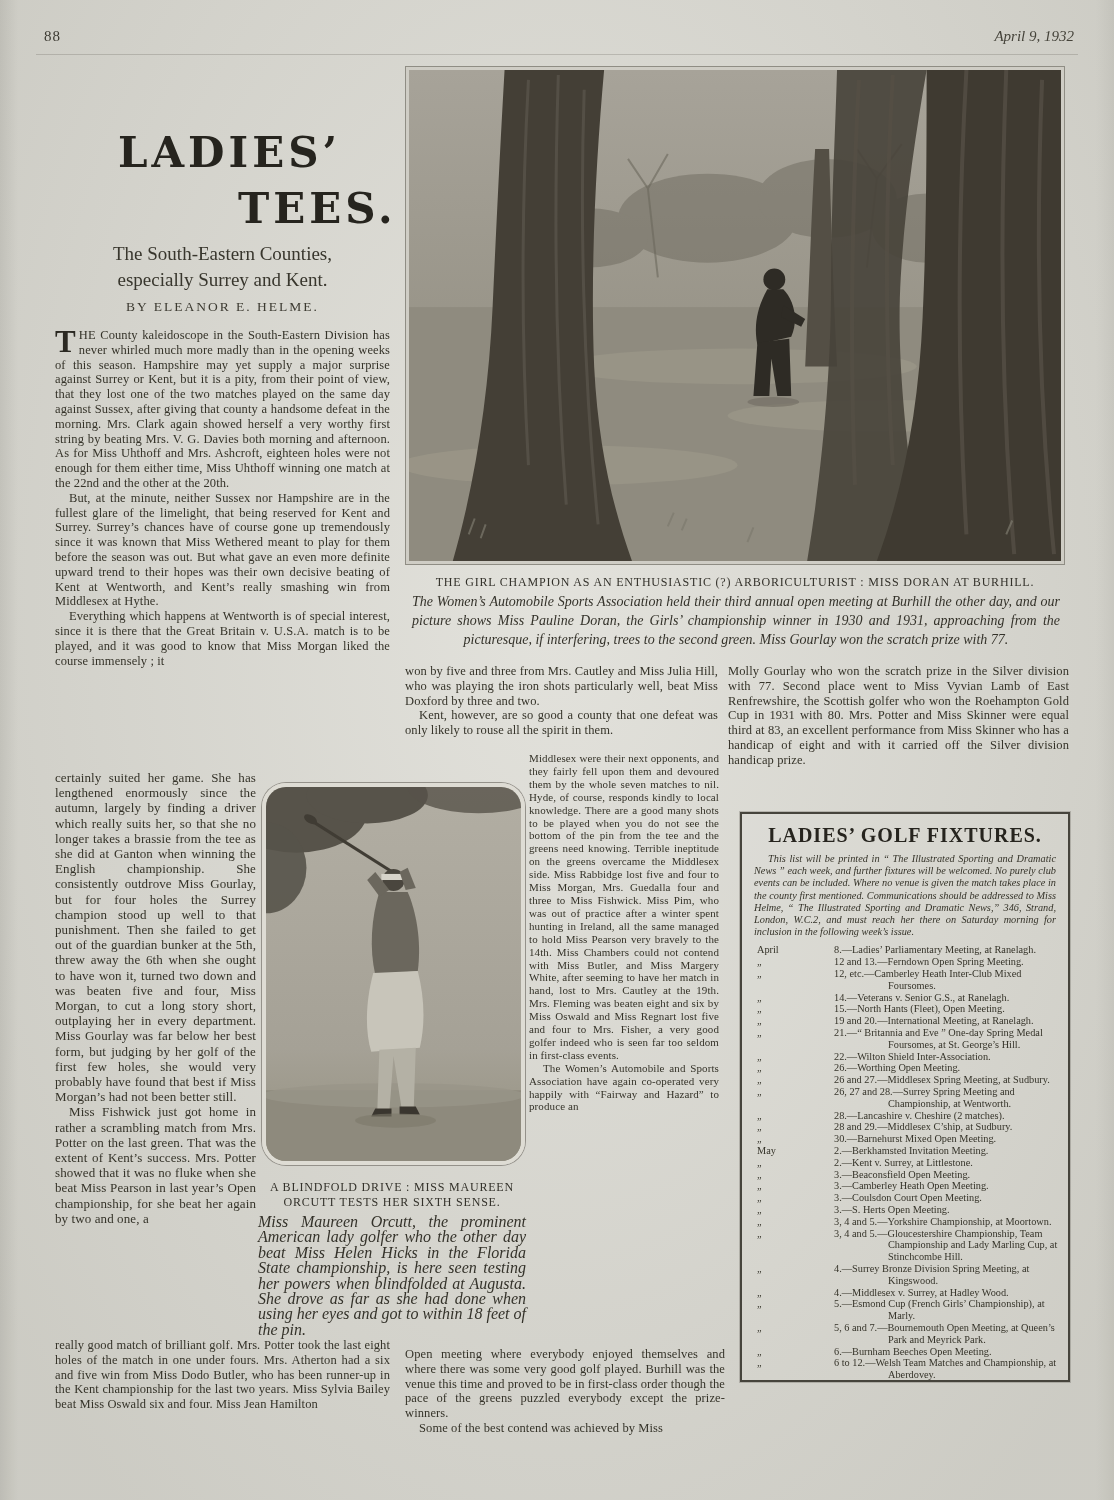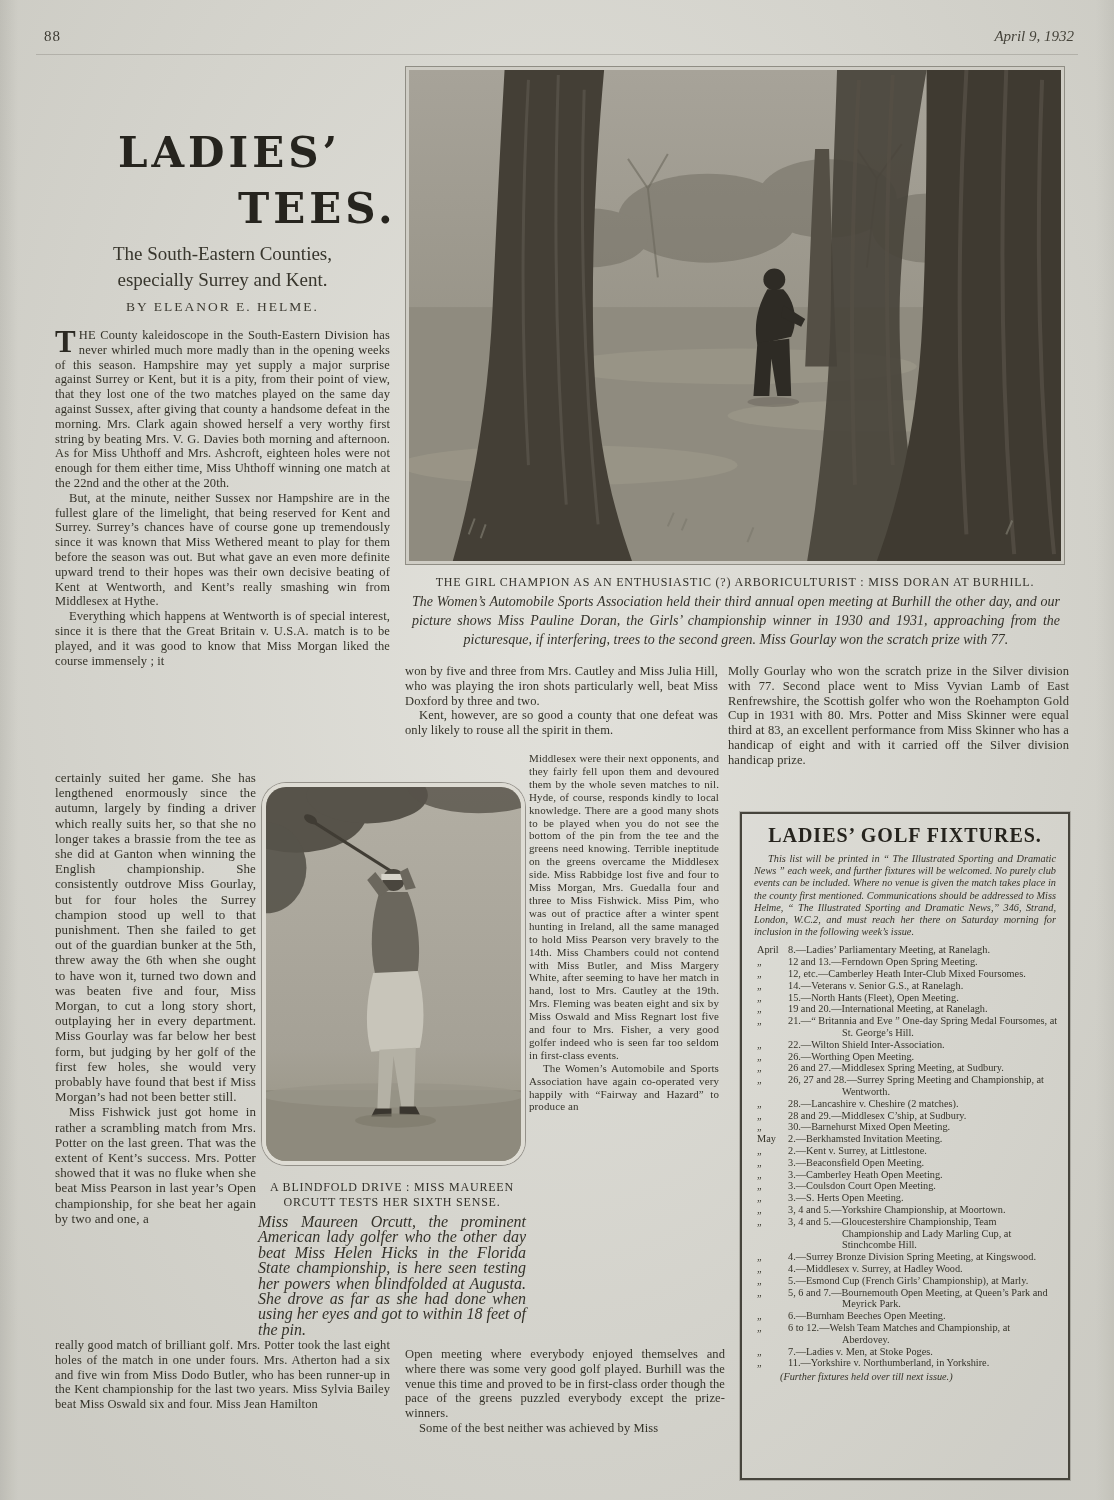--- a/index.html
+++ b/index.html
@@ -51,29 +51,29 @@
   .photo-bf svg{display:block;width:100%;height:100%;}
   
   .cap-t{position:absolute;text-align:center;font-size:12px;letter-spacing:0.8px;color:#33312a;}
   .capT1{left:405px;top:575px;width:660px;}
   .cap-b{position:absolute;font-style:italic;font-size:14px;line-height:19px;color:#34322a;
     text-align:justify;text-align-last:center;}
   .capB1{left:412px;top:592px;width:648px;}
   .capT2{left:256px;top:1180px;width:272px;font-size:12px;line-height:15px;}
   .capB2{left:258px;top:1214px;width:268px;font-size:16px;line-height:15.4px;}
   
-  .fixtures{position:absolute;left:740px;top:812px;width:330px;height:668px;box-sizing:border-box;
+  .fixtures{position:absolute;left:740px;top:812px;width:330px;height:570px;box-sizing:border-box;
     border:2px solid #46443c;box-shadow:0 0 0 1px rgba(70,68,60,0.25);
     padding:10px 10px 18px 10px;overflow:hidden;background:rgba(255,255,255,0.05);}
   .fx-title{text-align:center;font-weight:bold;font-size:20px;letter-spacing:1px;color:#26241e;margin:0 0 6px 0;}
   .fx-intro{font-style:italic;font-size:10.3px;line-height:12.2px;text-align:justify;margin:0 2px 6px 2px;}
   .fx-intro .ind{display:inline-block;width:14px;}
   .fx-row{display:flex;font-size:10.3px;line-height:11.8px;}
   .fx-m{flex:0 0 36px;padding-left:5px;box-sizing:border-box;}
-  .fx-t{flex:1;display:block;padding-left:54px;text-indent:-54px;text-align:left;}
+  .fx-t{flex:1;display:block;padding-left:54px;text-indent:-54px;text-align:left;margin-left:46px;}
   .fx-foot{font-style:italic;font-size:10.3px;line-height:12px;margin-top:2px;padding-left:28px;}
 </style>
 </head>
 <body>
 
 <div class="page">
 
   <div class="hdr-num">88</div>
   <div class="hdr-date">April 9, 1932</div>
   <div class="hdr-rule"></div>
@@ -165,21 +165,21 @@
   <div class="tx m1">
     <p class="cont">won by five and three from Mrs. Cautley and Miss Julia Hill, who was playing the iron shots particularly well, beat Miss Doxford by three and two.</p>
     <p>Kent, however, are so good a county that one defeat was only likely to rouse all the spirit in them.</p>
   </div>
   <div class="tx m2">
     <p class="cont">Middlesex were their next opponents, and they fairly fell upon them and devoured them by the whole seven matches to nil.  Hyde, of course, responds kindly to local knowledge.  There are a good many shots to be played when you do not see the bottom of the pin from the tee and the greens need knowing.  Terrible ineptitude on the greens overcame the Middlesex side.  Miss Rabbidge lost five and four to Miss Morgan, Mrs. Guedalla four and three to Miss Fishwick. Miss Pim, who was out of practice after a winter spent hunting in Ireland, all the same managed to hold Miss Pearson very bravely to the 14th.  Miss Chambers could not contend with Miss Butler, and Miss Margery White, after seeming to have her match in hand, lost to Mrs. Cautley at the 19th.  Mrs. Fleming was beaten eight and six by Miss Oswald and Miss Regnart lost five and four to Mrs. Fisher, a very good golfer indeed who is seen far too seldom in first-class events.</p>
     <p>The Women’s Automobile and Sports Association have again co-operated very happily with “Fairway and Hazard” to produce an</p>
   </div>
   <div class="tx m3">
     <p class="cont">Open meeting where everybody enjoyed themselves and where there was some very good golf played.  Burhill was the venue this time and proved to be in first-class order though the pace of the greens puzzled everybody except the prize-winners.</p>
-    <p>Some of the best neither was achieved by Miss</p>
+    <p>Some of the best contend was achieved by Miss</p>
   </div>
 
   <div class="tx r1">
     <p class="cont">Molly Gourlay who won the scratch prize in the Silver division with 77.  Second place went to Miss Vyvian Lamb of East Renfrewshire, the Scottish golfer who won the Roehampton Gold Cup in 1931 with 80.  Mrs. Potter and Miss Skinner were equal third at 83, an excellent performance from Miss Skinner who has a handicap of eight and with it carried off the Silver division handicap prize.</p>
   </div>
 
   <div class="photo-bf">
     <svg viewBox="0 0 252 370" preserveAspectRatio="none">
       <defs>
         <linearGradient id="sky2" x1="0" y1="0" x2="0" y2="1">

